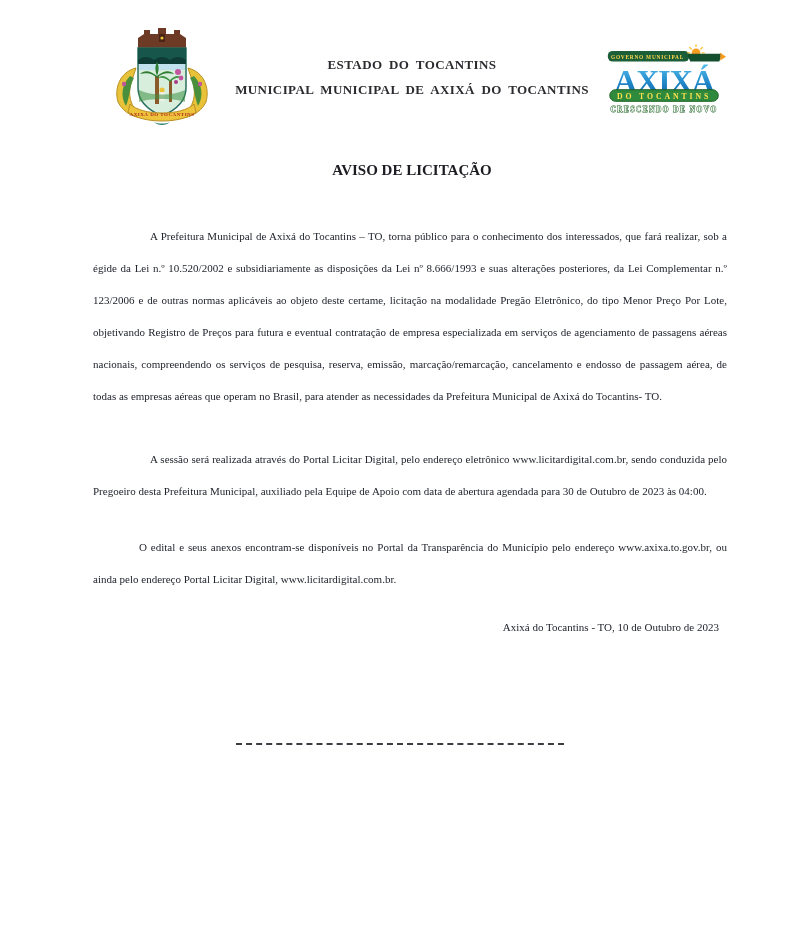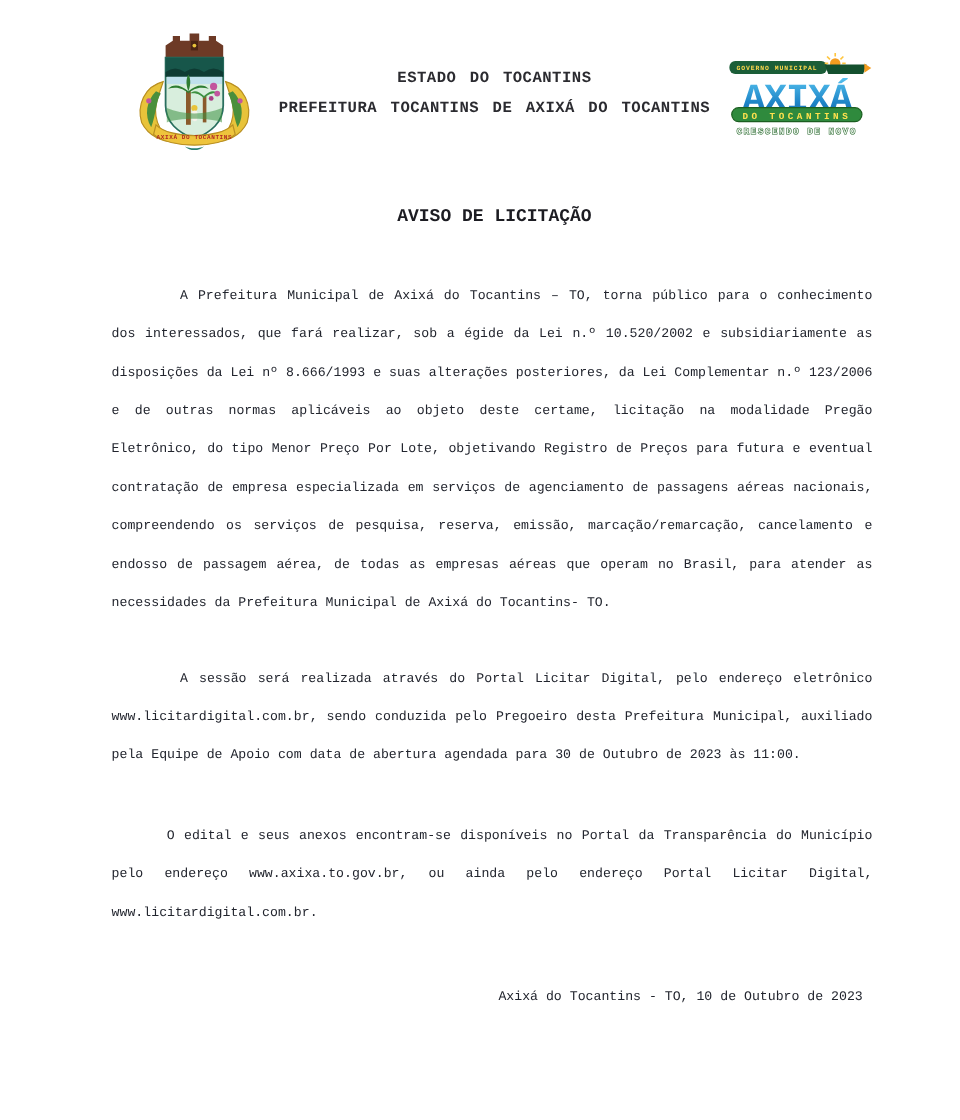--- a/index.html
+++ b/index.html
@@ -2,21 +2,21 @@
 <html lang="pt-BR"><head>
 <meta charset="utf-8">
 <style>
   * { margin:0; padding:0; box-sizing:border-box; }
   html,body { background:#ffffff; }
   .page {
     position:relative;
     width:728px; height:933px;
     margin:0 auto;
     background:#ffffff;
-    font-family:Liberation Mono, monospace;
+    font-family:Liberation Serif, serif;
     color:#21242c;
     overflow:hidden;
   }
   
   .header {
     display:flex;
     align-items:flex-start;
     padding:26px 34px 0 70px;
   }
   .crest-box { width:116px; flex:0 0 116px; }
@@ -30,44 +30,44 @@
     font-weight:bold;
     color:#2b2b30;
     letter-spacing:.4px;
     line-height:25px;
     word-spacing:3px;
   }
   .logo-box { width:128px; flex:0 0 128px; padding-top:14px; }
   
   .doc-title {
     text-align:center;
-    margin-top:28px;
+    margin-top:18px;
     padding-left:24px;
   }
   .doc-title-line {
     font-size:15px;
     font-weight:bold;
     color:#1c1c22;
     line-height:32px;
   }
   
   .content {
     margin:0 37px 0 57px;
     font-size:11px;
     line-height:32px;
     text-align:justify;
     color:#22252e;
   }
   .para { text-indent:57px; }
   .para-1 { margin-top:34px; }
   .para-2 { margin-top:31px; }
-  .para-3 { margin-top:35px; text-indent:46px; }
+  .para-3 { margin-top:24px; text-indent:46px; }
   .date-line {
     text-align:right;
-    margin-top:38px;
+    margin-top:16px;
     padding-right:8px;
     text-indent:0;
   }
   
   .signature {
     margin-top:100px;
     text-align:center;
   }
   .signature-line {
     width:328px;
@@ -120,21 +120,21 @@
 
         <path d="M24,78 C36,90 76,90 88,78 L90,86 C76,98 36,98 22,86 Z" fill="#eec43c" stroke="#b98f22" stroke-width="1"></path>
         <text x="56" y="90" text-anchor="middle" font-size="5" font-weight="bold" fill="#b22a22" letter-spacing="0.5">AXIXÁ DO TOCANTINS</text>
 
         <path d="M48,96 C52,100 60,100 64,96 C60,98 52,98 48,96 Z" fill="#2a7f6f"></path>
       </svg>
     </div>
 
     <div class="header-center">
       <div class="org-line">ESTADO  DO  TOCANTINS</div>
-      <div class="org-line">PREFEITURA  TOCANTINS DE AXIXÁ DO TOCANTINS</div>
+      <div class="org-line">MUNICIPAL  MUNICIPAL DE AXIXÁ DO TOCANTINS</div>
     </div>
 
     <div class="logo-box">
       <svg width="126" height="80" viewBox="0 0 130 80">
         <defs>
           <linearGradient id="axgrad" x1="0" y1="0" x2="0" y2="1">
             <stop offset="0" stop-color="#56c2ef"></stop>
             <stop offset="0.55" stop-color="#1f86c8"></stop>
             <stop offset="1" stop-color="#0f5c9e"></stop>
           </linearGradient>
@@ -164,21 +164,21 @@
       </svg>
     </div>
   </div>
 
   <div class="doc-title">
     <div class="doc-title-line">AVISO DE LICITAÇÃO</div>
   </div>
 
   <div class="content">
     <p class="para para-1">A Prefeitura Municipal de Axixá do Tocantins – TO, torna público para o conhecimento dos interessados, que fará realizar, sob a égide da Lei n.º 10.520/2002  e subsidiariamente as disposições da Lei nº  8.666/1993  e suas alterações posteriores, da Lei Complementar n.º 123/2006  e de outras normas aplicáveis ao objeto deste certame, licitação na modalidade Pregão Eletrônico, do tipo Menor Preço Por Lote, objetivando Registro de Preços para futura e eventual contratação de empresa especializada em serviços de agenciamento de passagens aéreas nacionais, compreendendo os serviços de  pesquisa, reserva, emissão, marcação/remarcação, cancelamento e endosso de passagem aérea, de todas as empresas aéreas que operam no Brasil, para atender as necessidades da Prefeitura Municipal de Axixá do Tocantins- TO.</p>
-    <p class="para para-2">A sessão será realizada através do Portal Licitar Digital, pelo endereço eletrônico www.licitardigital.com.br, sendo conduzida pelo Pregoeiro desta Prefeitura Municipal, auxiliado pela Equipe de Apoio com data de abertura agendada para 30 de Outubro de 2023 às 11:00.</p>
+    <p class="para para-2">A sessão será realizada através do Portal Licitar Digital, pelo endereço eletrônico www.licitardigital.com.br, sendo conduzida pelo Pregoeiro desta Prefeitura Municipal, auxiliado pela Equipe de Apoio com data de abertura agendada para 30 de Outubro de 2023 às 04:00.</p>
     <p class="para para-3">O edital e seus anexos encontram-se disponíveis no Portal da Transparência do Município pelo endereço www.axixa.to.gov.br, ou ainda pelo endereço Portal Licitar Digital, www.licitardigital.com.br.</p>
     <p class="para date-line">Axixá do Tocantins - TO, 10 de Outubro de 2023</p>
   </div>
 
   <div class="signature">
     <div class="signature-line"></div>
 
   </div>
 
 </div>

